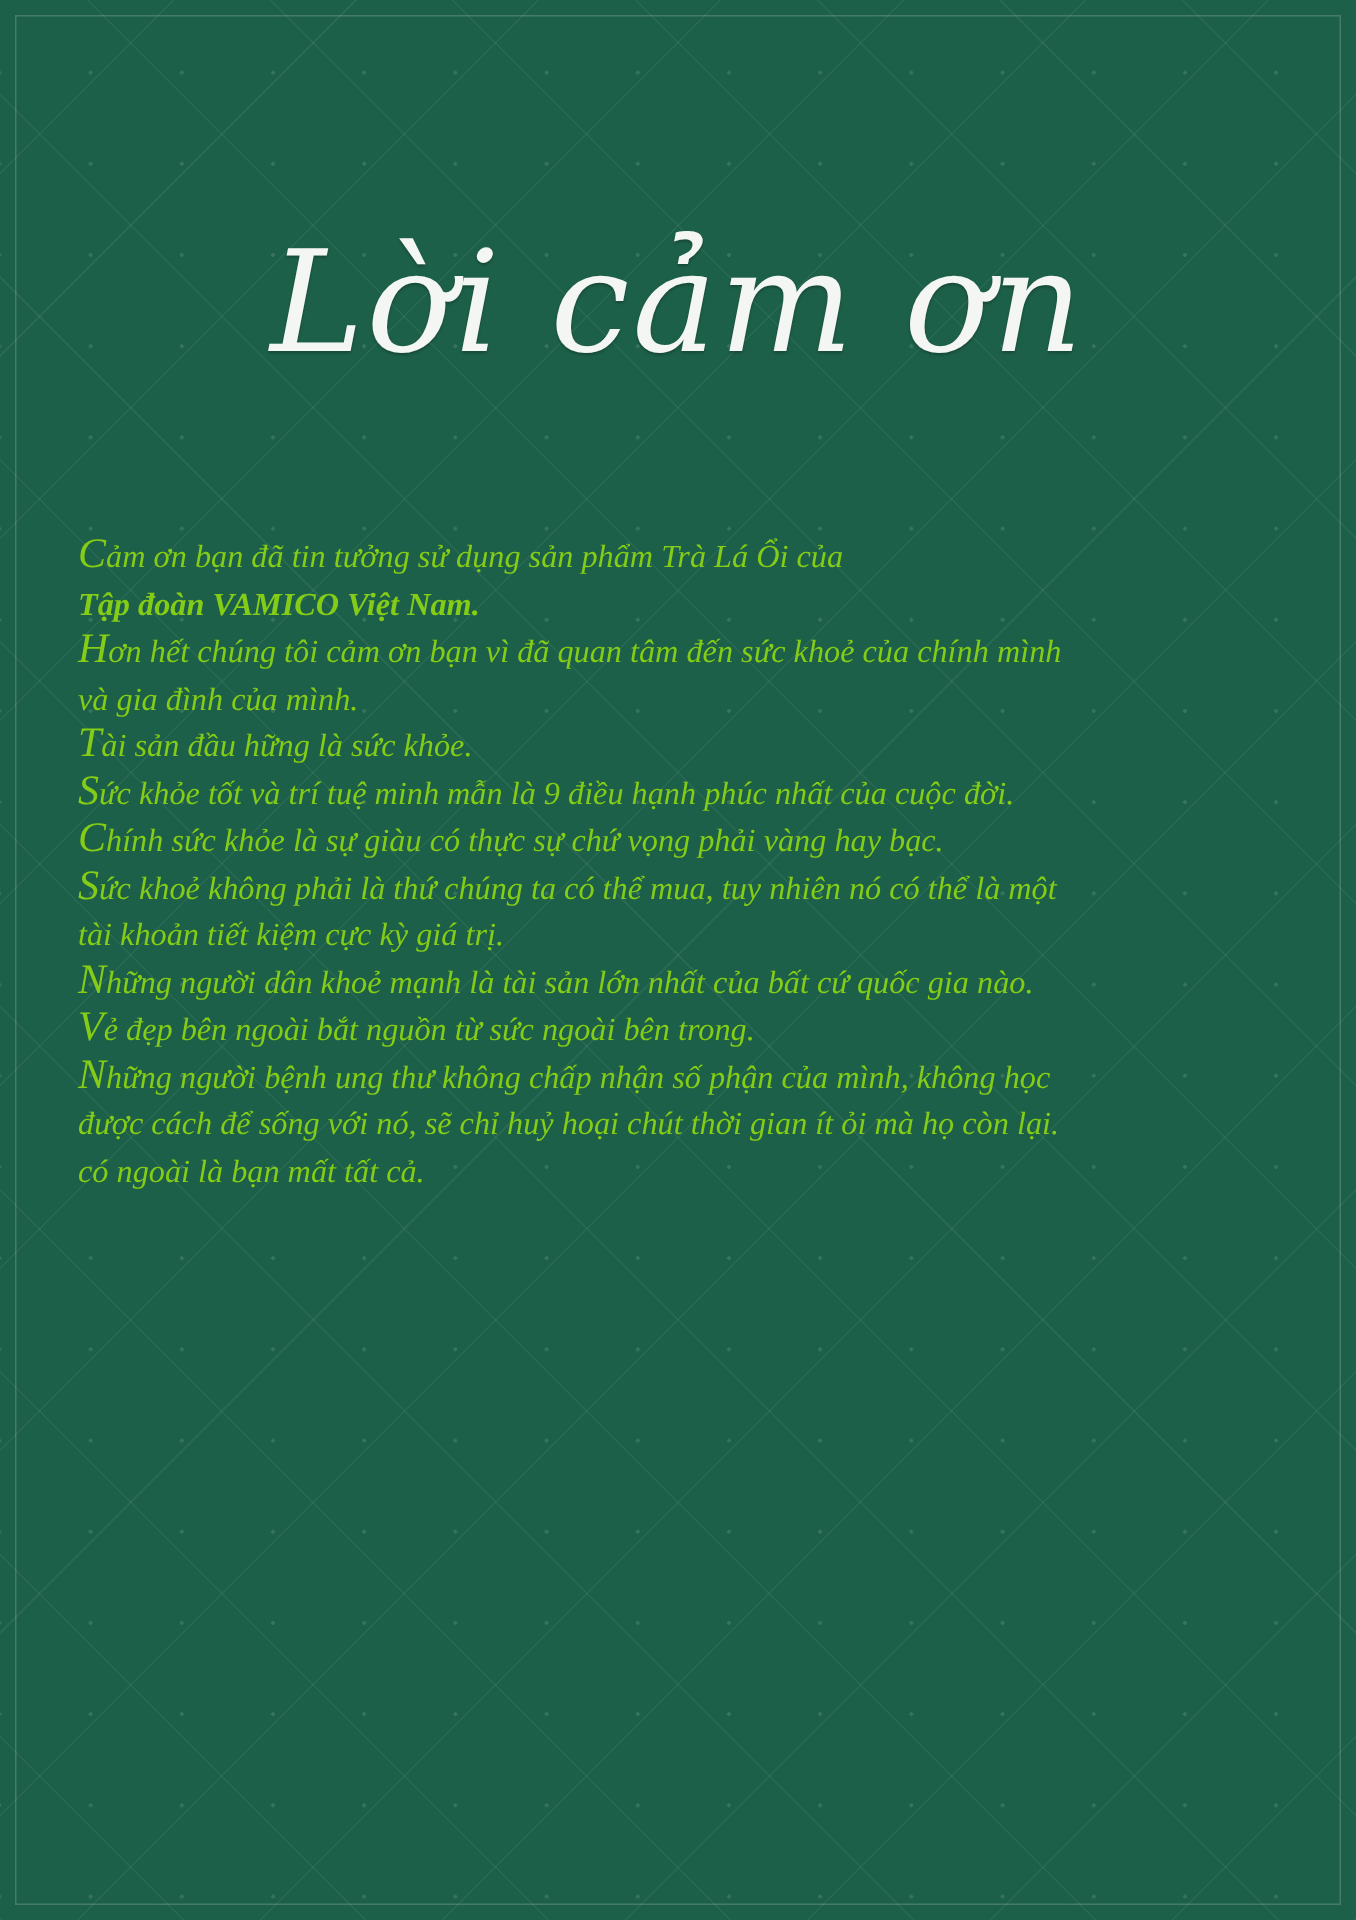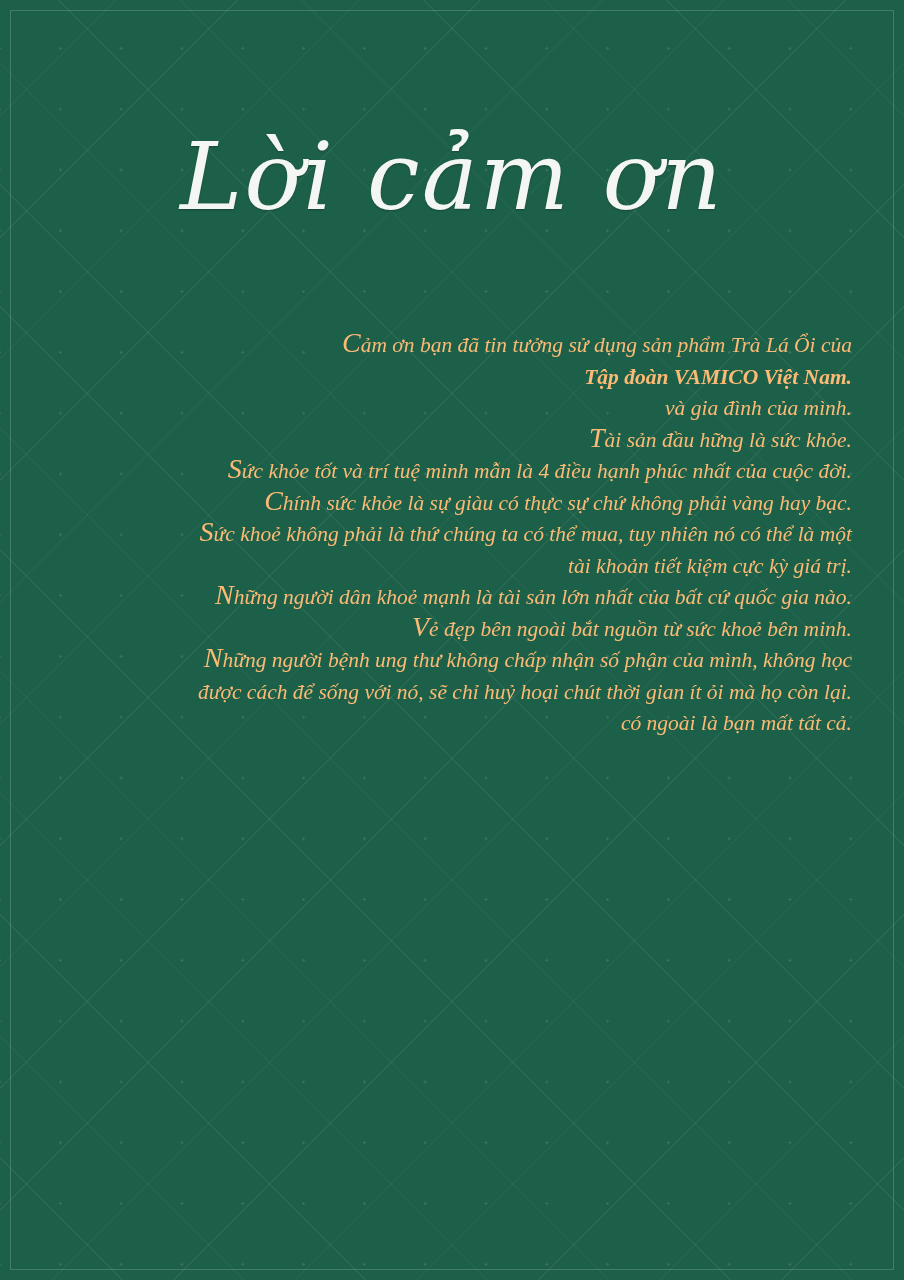--- a/index.html
+++ b/index.html
@@ -50,20 +50,21 @@
     bottom: 10px;
     border: 1px solid rgba(255,255,255,0.18);
     pointer-events: none;
   }
 
   .content {
     position: relative;
     z-index: 3;
     width: 904px;
     height: 1056px;
+    margin-top: 26px;
   }
 
   .title {
     position: absolute;
     top: 118px;
     left: 0;
     width: 904px;
     text-align: center;
     color: #f3f6f2;
     font-family: "DejaVu Serif", serif;
@@ -74,26 +75,26 @@
     font-weight: 400;
     text-shadow: 0 1px 2px rgba(0,0,0,0.25);
     white-space: nowrap;
   }
 
   .body-text {
     position: absolute;
     top: 330px;
     left: 52px;
     width: 800px;
-    color: #fdba74;
+    color: #84cc16;
     font-family: "Liberation Serif", serif;
     font-style: italic;
     font-size: 21.5px;
     line-height: 31.5px;
-    text-align: right;
+    text-align: left;
   }
 
   .body-text p {
     margin: 0;
   }
 
   .line {
     display: block;
   }
 
@@ -115,27 +116,28 @@
   <div class="pattern"></div>
   <div class="pattern-dots"></div>
   <div class="frame"></div>
 
   <div class="content">
     <div class="title">Lời cảm ơn</div>
     <div class="body-text">
       <p id="letter-lines">
           <span class="line"><span class="cap">C</span><span>ảm ơn bạn đã tin tưởng sử dụng sản phẩm Trà Lá Ổi của</span></span>
           <span class="line bold-line"><span>Tập đoàn VAMICO Việt Nam.</span></span>
+          <span class="line"><span class="cap">H</span><span>ơn hết chúng tôi cảm ơn bạn vì đã quan tâm đến sức khoẻ của chính mình</span></span>
           <span class="line"><span>và gia đình của mình.</span></span>
           <span class="line"><span class="cap">T</span><span>ài sản đầu hững là sức khỏe.</span></span>
-          <span class="line"><span class="cap">S</span><span>ức khỏe tốt và trí tuệ minh mẫn là 4 điều hạnh phúc nhất của cuộc đời.</span></span>
-          <span class="line"><span class="cap">C</span><span>hính sức khỏe là sự giàu có thực sự chứ không phải vàng hay bạc.</span></span>
+          <span class="line"><span class="cap">S</span><span>ức khỏe tốt và trí tuệ minh mẫn là 9 điều hạnh phúc nhất của cuộc đời.</span></span>
+          <span class="line"><span class="cap">C</span><span>hính sức khỏe là sự giàu có thực sự chứ vọng phải vàng hay bạc.</span></span>
           <span class="line"><span class="cap">S</span><span>ức khoẻ không phải là thứ chúng ta có thể mua, tuy nhiên nó có thể là một</span></span>
           <span class="line"><span>tài khoản tiết kiệm cực kỳ giá trị.</span></span>
           <span class="line"><span class="cap">N</span><span>hững người dân khoẻ mạnh là tài sản lớn nhất của bất cứ quốc gia nào.</span></span>
-          <span class="line"><span class="cap">V</span><span>ẻ đẹp bên ngoài bắt nguồn từ sức khoẻ bên minh.</span></span>
+          <span class="line"><span class="cap">V</span><span>ẻ đẹp bên ngoài bắt nguồn từ sức ngoài bên trong.</span></span>
           <span class="line"><span class="cap">N</span><span>hững người bệnh ung thư không chấp nhận số phận của mình, không học</span></span>
           <span class="line"><span>được cách để sống với nó, sẽ chỉ huỷ hoại chút thời gian ít ỏi mà họ còn lại.</span></span>
           <span class="line"><span>có ngoài là bạn mất tất cả.</span></span>
         </p>
     </div>
   </div>
 </div>
 
 </body></html>

